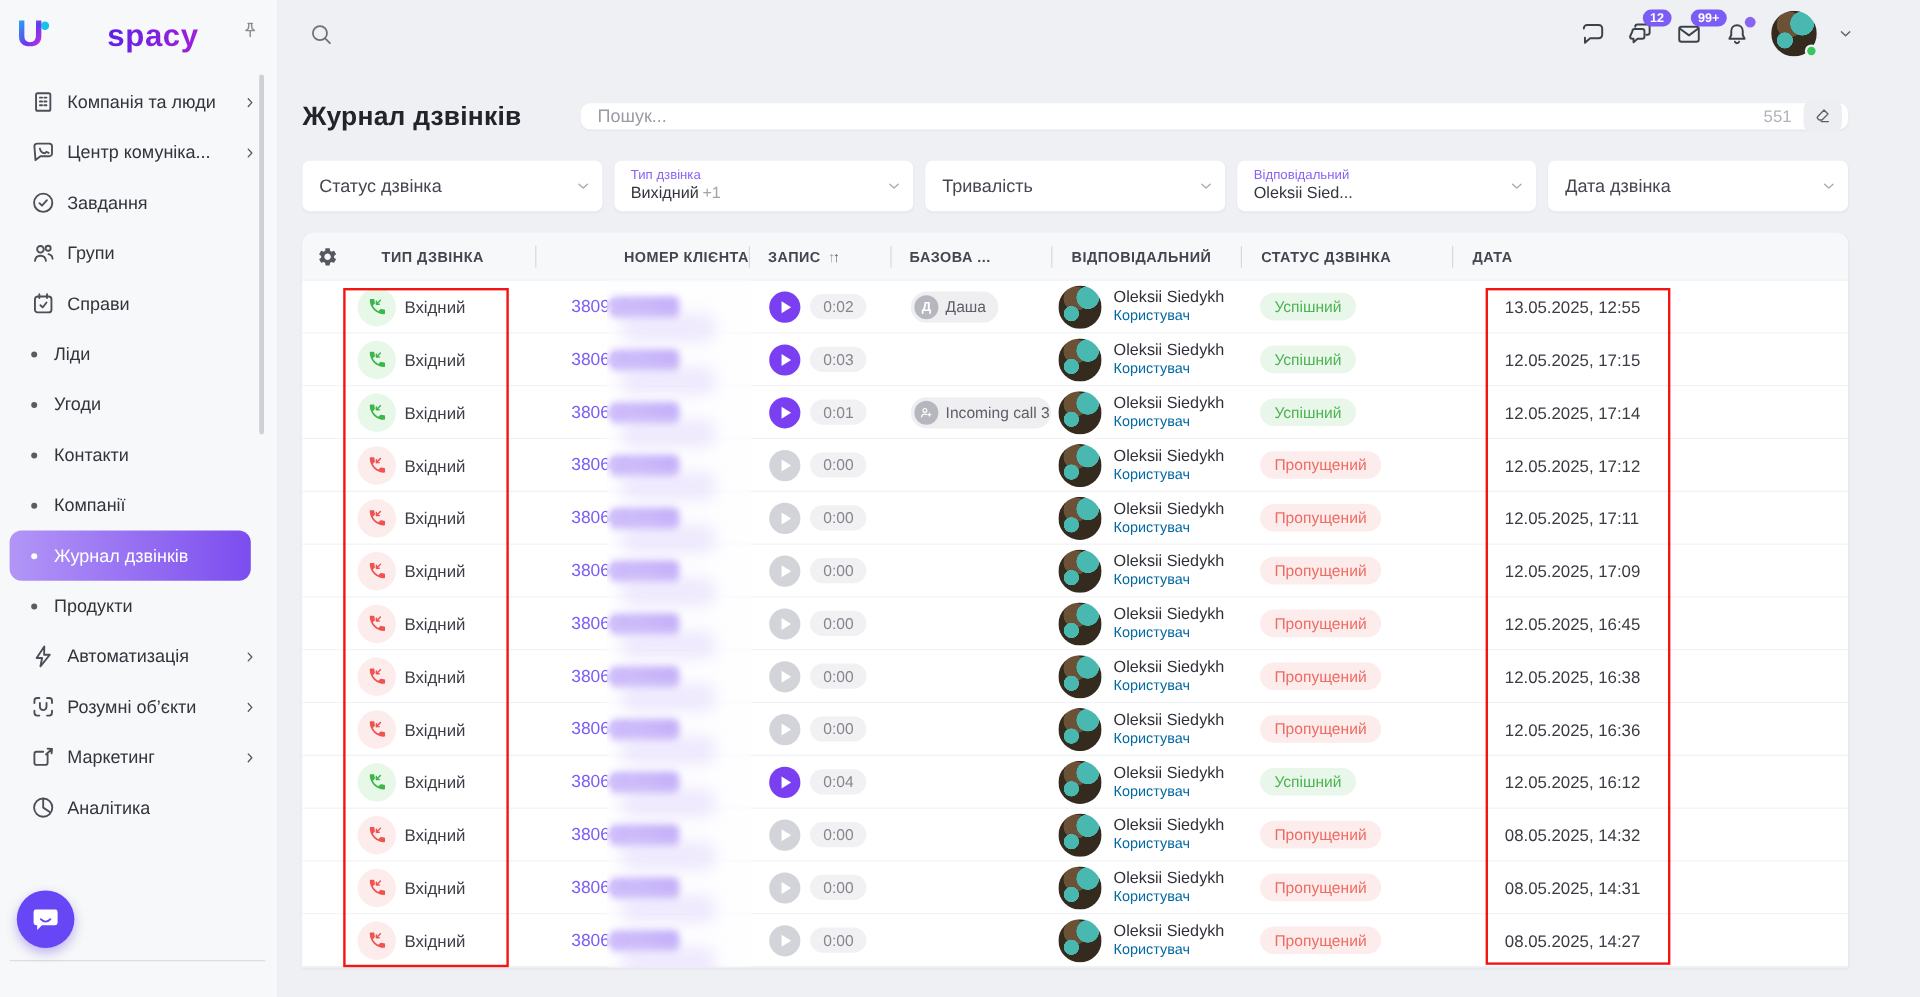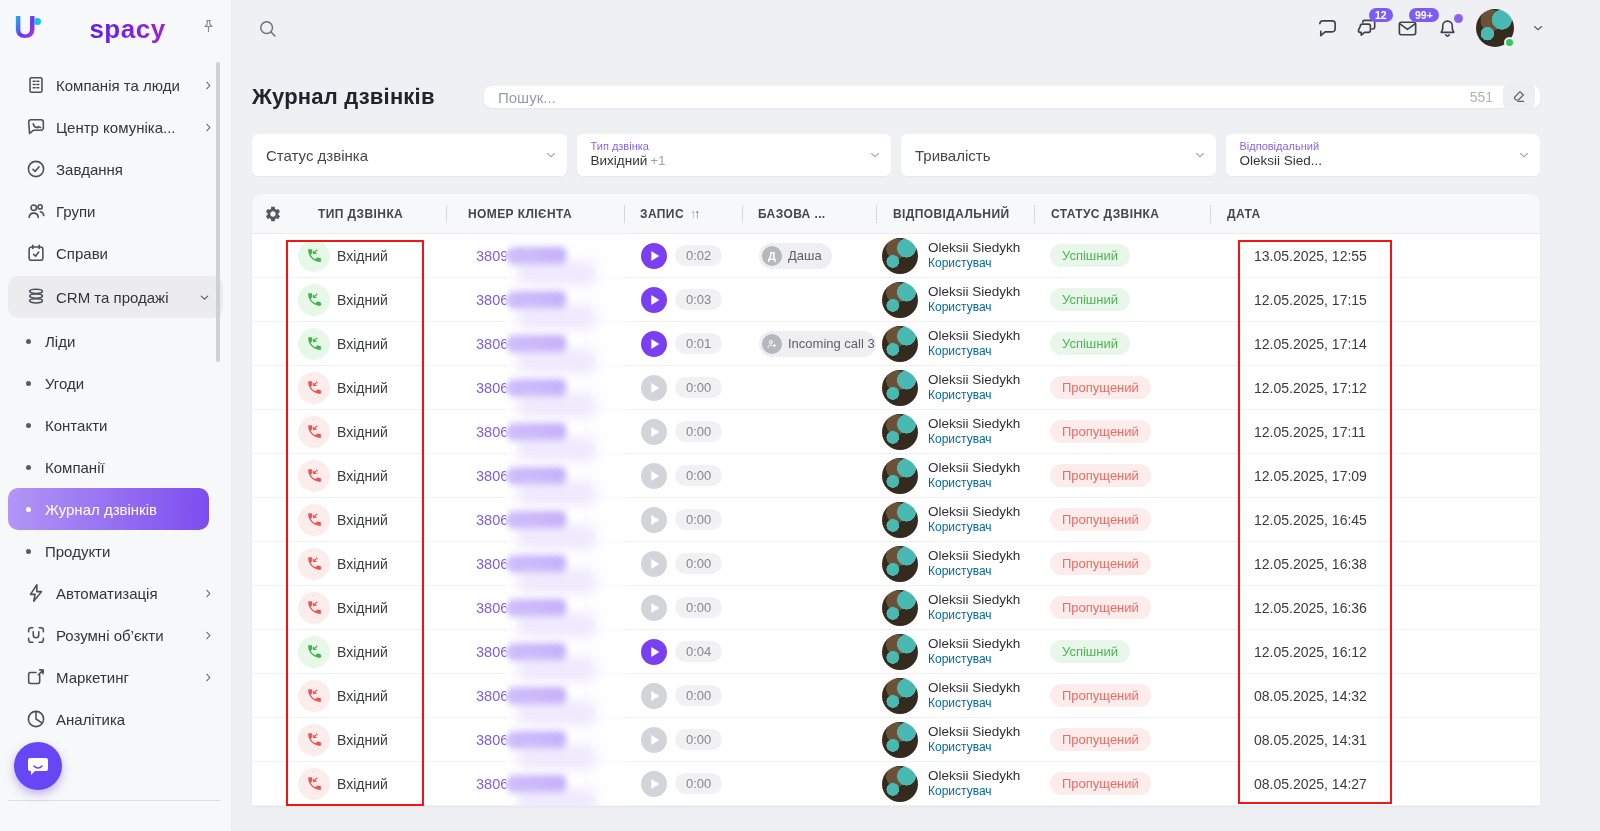--- a/index.html
+++ b/index.html
@@ -91,21 +91,21 @@
   .sort-arrows .a1 { color:#9ea0a8; } .sort-arrows .a2 { color:#63646d; }
 
   .c-gear { width:42px; flex:none; }
   .c-type { width:152px; flex:none; }
   .c-number { width:178px; flex:none; }
   .c-record { width:118px; flex:none; }
   .c-base { width:134px; flex:none;align-items:flex-end; }
   .c-resp { width:158px; flex:none; }
   .c-status { width:176px; flex:none; }
   .c-date { flex:1; }
-  .th.c-type { padding-left:24px; } .th.c-number { padding-left:22px; }
+  .th.c-type { padding-left:24px; } .th.c-number { padding-left:22px;justify-content:flex-end; }
   .th.c-record,.th.c-base { padding-left:16px; }
   .th.c-resp,.th.c-status,.th.c-date { padding-left:17px; }
 
   .tr { height:44px; display:flex; align-items:center; border-bottom:1px solid #f0f1f4; cursor:pointer; background:#fff; }
   .td { display:flex; align-items:center; min-width:0; }
   .td.c-type { padding-left:4px; gap:7px; }
   .call-icon { width:32px; height:32px; border-radius:50%; display:flex; align-items:center; justify-content:center; flex:none; }
   .call-icon svg { width:17px; height:17px; }
   .call-icon.ok { background:#e7f8e9; color:#3cb54a; }
   .call-icon.bad { background:#fdecec; color:#ef5350; }
@@ -210,35 +210,20 @@
           <span class="side-label">Групи</span>
         </div>
         <div class="side-item">
           <span class="ic">
             <svg viewBox="0 0 24 24" fill="none" stroke="currentColor" stroke-width="1.7" stroke-linecap="round" stroke-linejoin="round">
               <rect x="4.5" y="5.5" width="15" height="14.5" rx="2.5"></rect>
               <path d="M8.5 3.5v3.5M15.5 3.5v3.5M9.5 13.5l2 2 3.5-4.5"></path>
             </svg>
           </span>
           <span class="side-label">Справи</span>
-        </div>
-        <div class="side-item crm-pill">
-          <span class="ic">
-            <svg viewBox="0 0 24 24" fill="none" stroke="currentColor" stroke-width="1.7" stroke-linecap="round" stroke-linejoin="round">
-              <ellipse cx="12" cy="5.8" rx="7" ry="2.3"></ellipse>
-              <ellipse cx="12" cy="11" rx="7" ry="2.3"></ellipse>
-              <ellipse cx="12" cy="16.2" rx="7" ry="2.3"></ellipse>
-            </svg>
-          </span>
-          <span class="side-label">CRM та продажі</span>
-          <span class="side-chev">
-            <svg viewBox="0 0 24 24" fill="none" stroke="currentColor" stroke-width="2" stroke-linecap="round" stroke-linejoin="round">
-              <path d="M6 9.5 12 15l6-5.5"></path>
-            </svg>
-          </span>
         </div>
         <div class="sub-item">
           <span class="bullet"></span>
           <span class="sub-label">Ліди</span>
         </div>
         <div class="sub-item">
           <span class="bullet"></span>
           <span class="sub-label">Угоди</span>
         </div>
         <div class="sub-item">
@@ -398,20 +383,28 @@
           </div>
           <div class="filter">
             <span class="flbl">Відповідальний</span>
             <span class="fval"><span>Oleksii Sied...</span></span>
             <span class="fchev">
               <svg viewBox="0 0 24 24" fill="none" stroke="currentColor" stroke-width="2" stroke-linecap="round" stroke-linejoin="round">
                 <path d="M6 9.5 12 15l6-5.5"></path>
               </svg>
             </span>
           </div>
+          <div class="filter">
+            <span class="ph">Дата дзвінка</span>
+            <span class="fchev">
+              <svg viewBox="0 0 24 24" fill="none" stroke="currentColor" stroke-width="2" stroke-linecap="round" stroke-linejoin="round">
+                <path d="M6 9.5 12 15l6-5.5"></path>
+              </svg>
+            </span>
+          </div>
         </div>
 
       <section class="table">
         <div class="thead">
             <div class="th th-gear c-gear">
               <svg viewBox="0 0 24 24" fill="currentColor">
                 <path d="M19.14 12.94c.04-.3.06-.61.06-.94 0-.32-.02-.64-.07-.94l2.03-1.58c.18-.14.23-.41.12-.61l-1.92-3.32c-.12-.22-.37-.29-.59-.22l-2.39.96c-.5-.38-1.03-.7-1.62-.94l-.36-2.54c-.04-.24-.24-.41-.48-.41h-3.84c-.24 0-.43.17-.47.41l-.36 2.54c-.59.24-1.13.57-1.62.94l-2.39-.96c-.22-.08-.47 0-.59.22L2.74 8.87c-.12.21-.08.47.12.61l2.03 1.58c-.05.3-.09.63-.09.94s.02.64.07.94l-2.03 1.58c-.18.14-.23.41-.12.61l1.92 3.32c.12.22.37.29.59.22l2.39-.96c.5.38 1.03.7 1.62.94l.36 2.54c.05.24.24.41.48.41h3.84c.24 0 .44-.17.47-.41l.36-2.54c.59-.24 1.13-.56 1.62-.94l2.39.96c.22.08.47 0 .59-.22l1.92-3.32c.12-.22.07-.47-.12-.61l-2.01-1.58zM12 15.6c-1.98 0-3.6-1.62-3.6-3.6s1.62-3.6 3.6-3.6 3.6 1.62 3.6 3.6-1.62 3.6-3.6 3.6z"></path>
               </svg>
             </div>
             <div class="th c-type">

